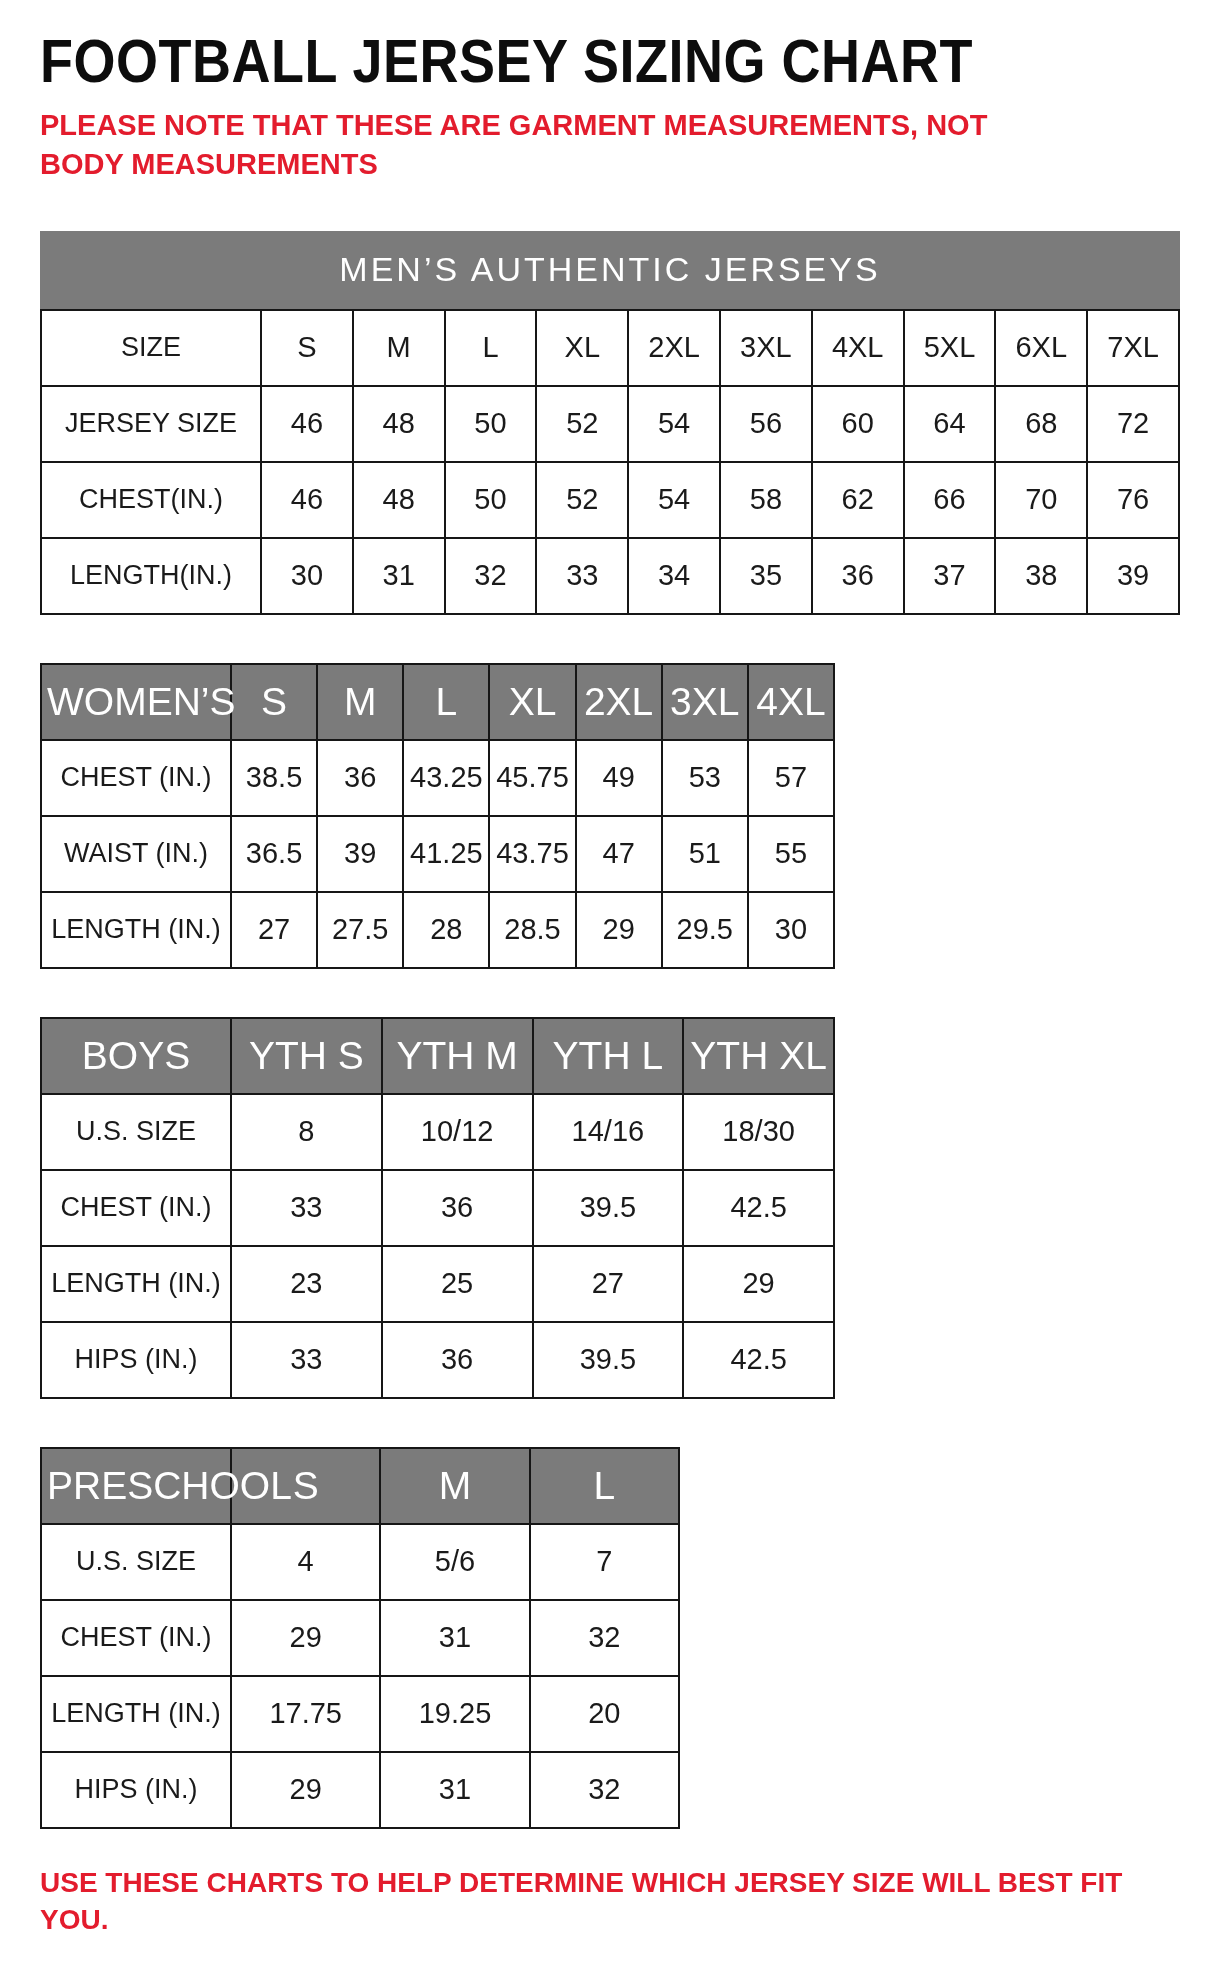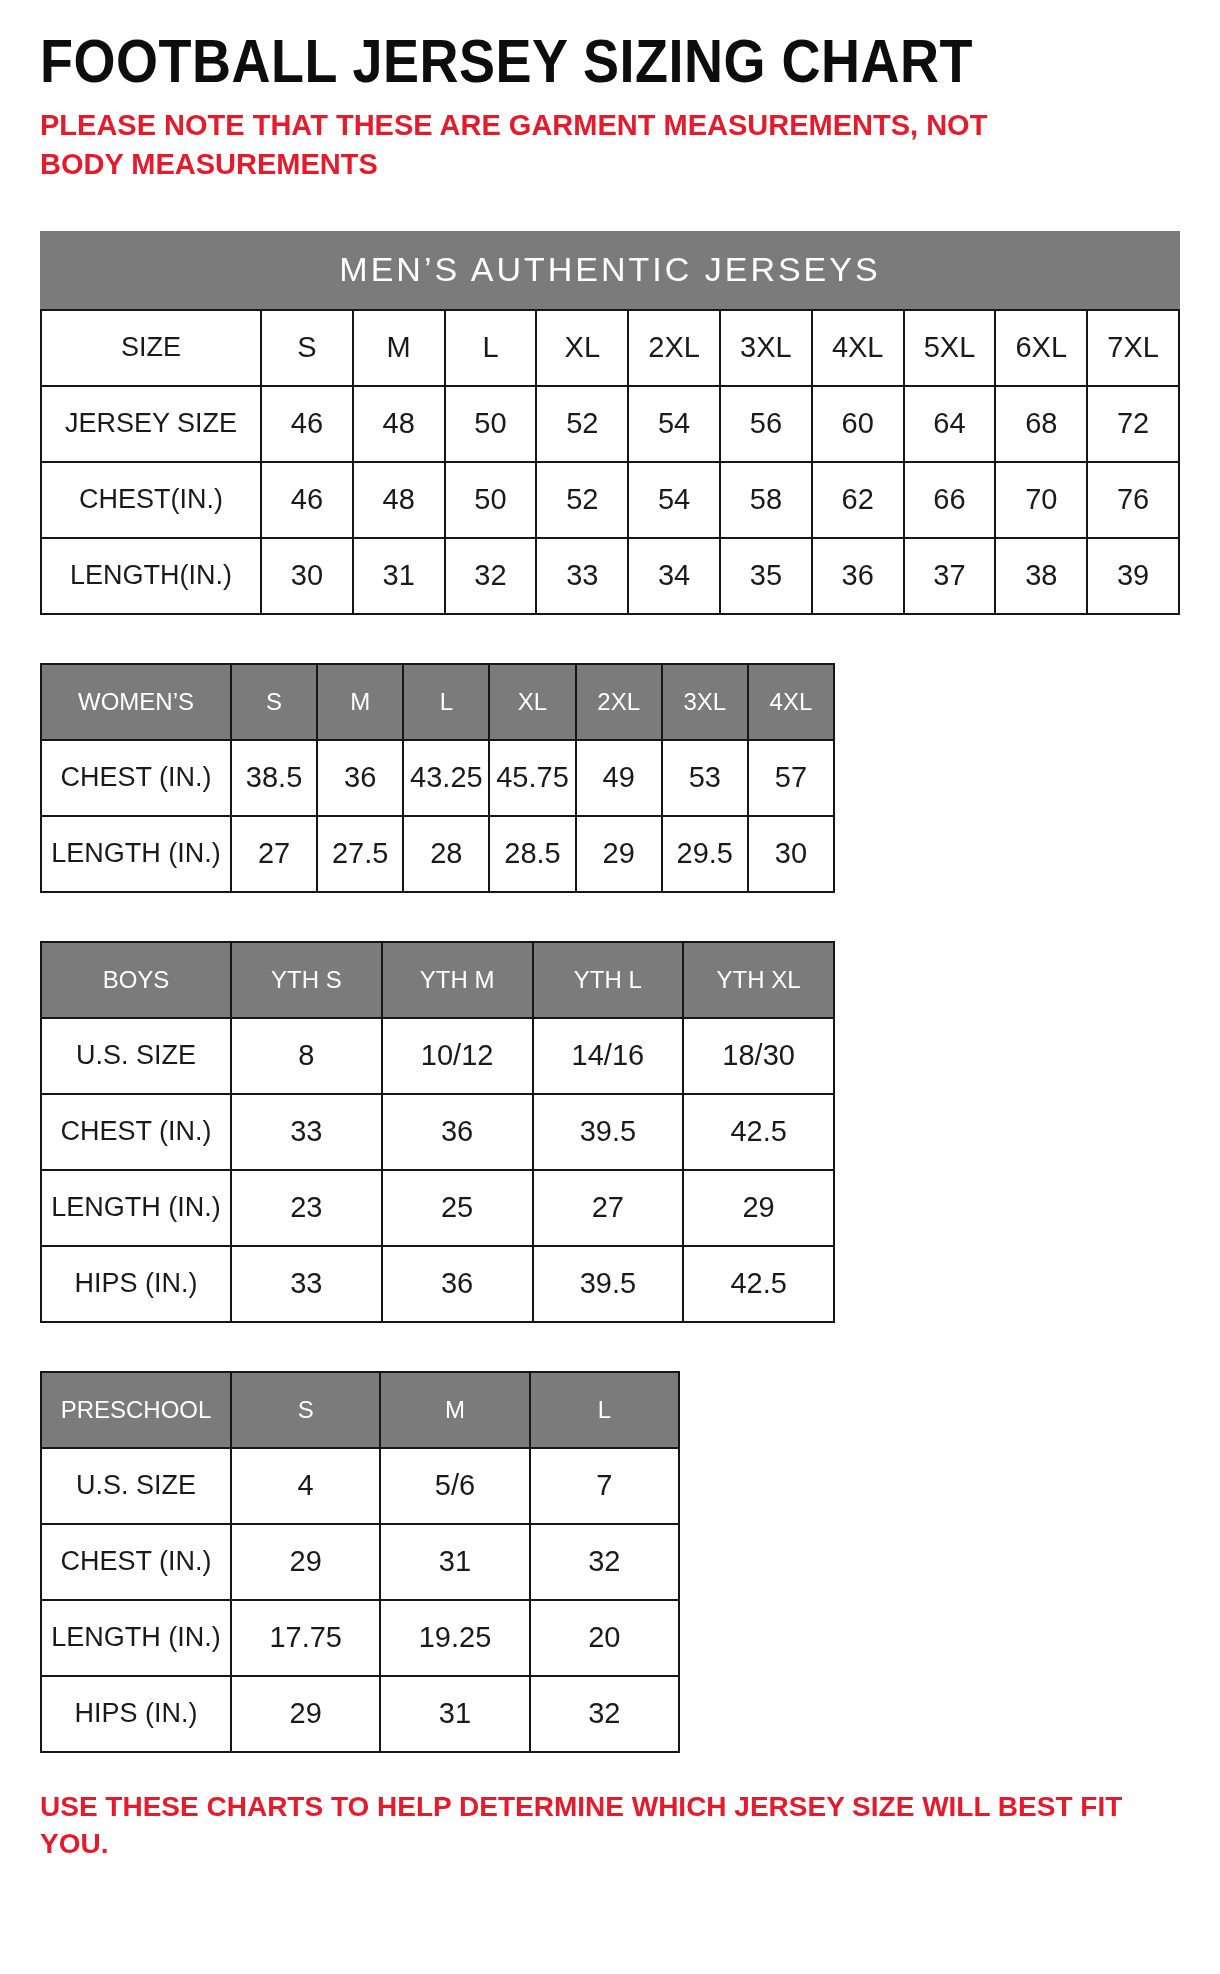--- a/index.html
+++ b/index.html
@@ -70,21 +70,21 @@
     vertical-align:middle;
     height:76px;
     font-size:29px;
     font-weight:400;
     padding:4px 5px;
     color:#1a1a1a;
   }
   table.chart-table thead th{
     background:var(--gray);
     color:#ffffff;
-    font-size:24px;
+    font-size:39px;
     font-weight:400;
   }
   table.chart-table th.row-label{
     font-size:27px;
     white-space:pre-line;
     color:#1a1a1a;
   }
   .tbl-mens{ width:1140px;border-radius:31px; }
   .tbl-mens th.row-label{ width:220px; }
   .tbl-womens{ width:795px; }
@@ -182,20 +182,30 @@
             <th class="row-label">CHEST (IN.)</th>
             <td>38.5</td>
             <td>36</td>
             <td>43.25</td>
             <td>45.75</td>
             <td>49</td>
             <td>53</td>
             <td>57</td>
           </tr>
           <tr>
+            <th class="row-label">WAIST (IN.)</th>
+            <td>36.5</td>
+            <td>39</td>
+            <td>41.25</td>
+            <td>43.75</td>
+            <td>47</td>
+            <td>51</td>
+            <td>55</td>
+          </tr>
+          <tr>
             <th class="row-label">LENGTH (IN.)</th>
             <td>27</td>
             <td>27.5</td>
             <td>28</td>
             <td>28.5</td>
             <td>29</td>
             <td>29.5</td>
             <td>30</td>
           </tr>
         </tbody>

